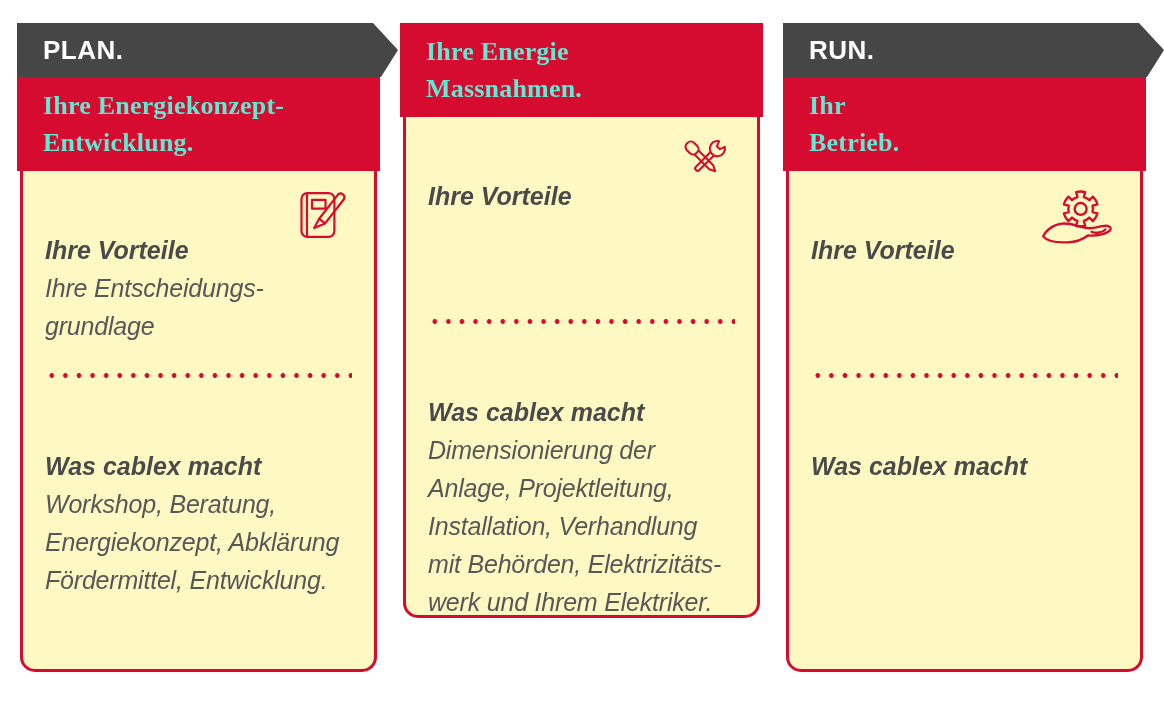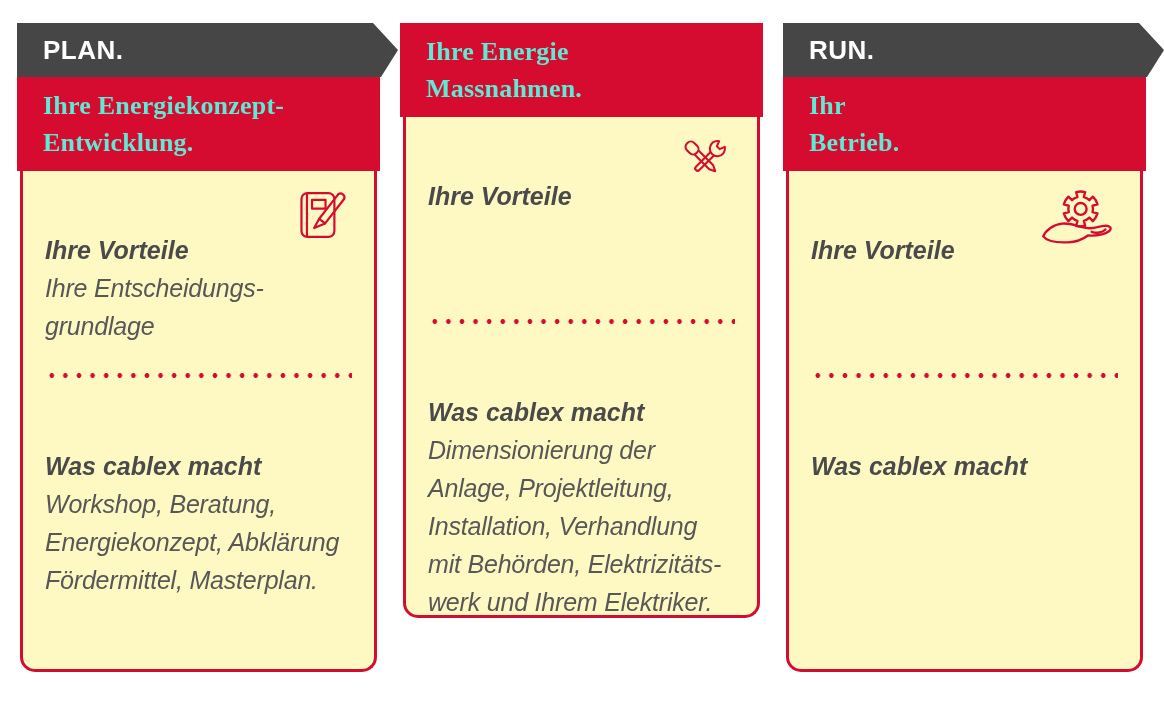--- a/index.html
+++ b/index.html
@@ -86,21 +86,21 @@
       <div class="benefits">
         <div class="h">Ihre Vorteile</div>
         <div class="t">Ihre Entscheidungs-
 grundlage</div>
       </div>
       <div class="divider"></div>
       <div class="what">
         <div class="h">Was cablex macht</div>
         <div class="t">Workshop, Beratung,
 Energiekonzept, Abklärung
-Fördermittel, Masterplan.</div>
+Fördermittel, Entwicklung.</div>
       </div>
     </div>
   </section>
 
   <section class="card">
     <div class="titlebar">
       <div class="title">Ihre Energie
 Massnahmen.</div>
     </div>
     <div class="body">

